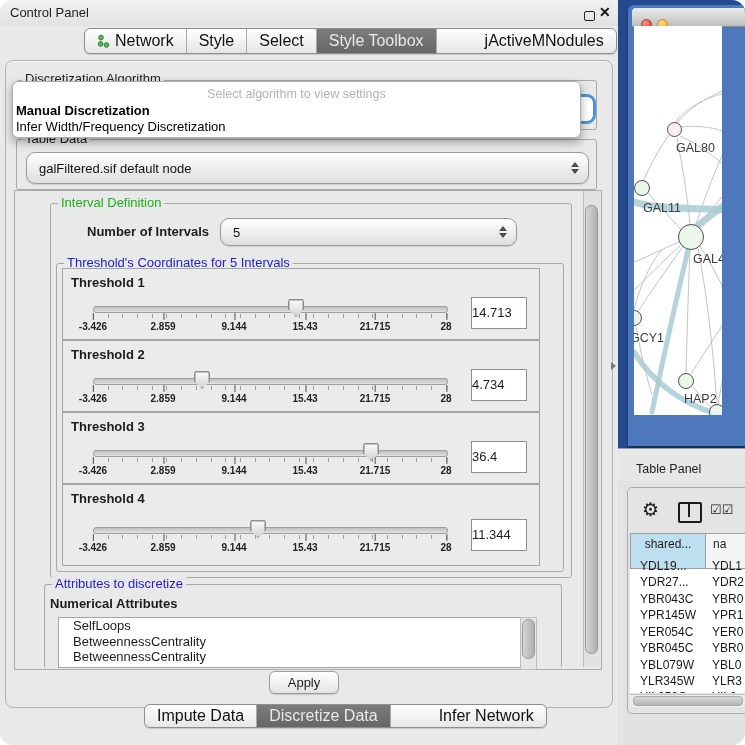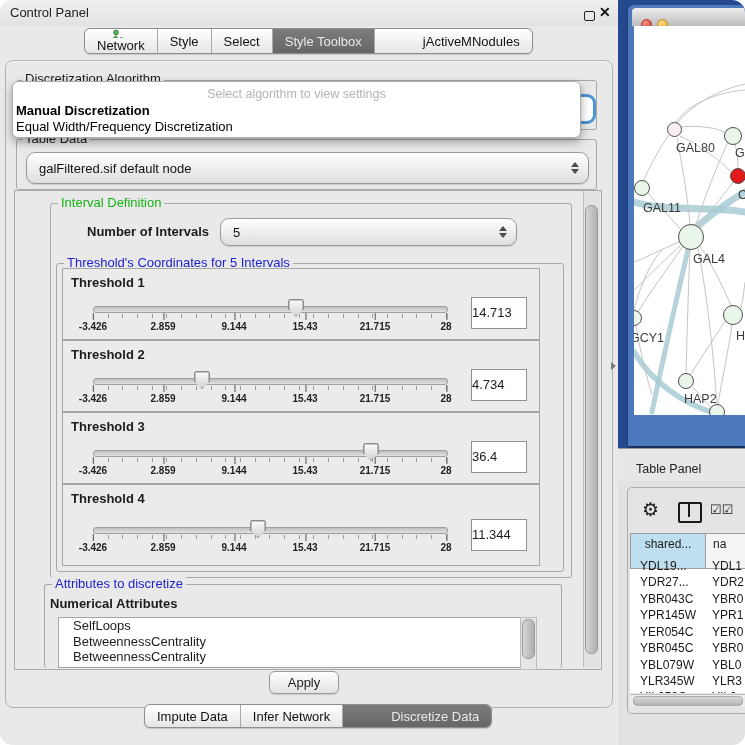--- a/index.html
+++ b/index.html
@@ -6,22 +6,22 @@
   #root{position:relative;width:745px;height:745px;background:#E9E9E9;overflow:hidden;
         font-family:"Liberation Sans",sans-serif;font-size:13px;color:#1c1c1c;border-radius:13px;}
   .abs{position:absolute;}
   
   .titlebar{left:0;top:0;width:618px;height:26px;background:linear-gradient(#F0F0F0,#E2E2E2);}
   .titlebar .t{position:absolute;left:10px;top:5px;font-size:13px;color:#222;}
   .float-ic{position:absolute;left:584px;top:11px;width:9px;height:8px;border:1.6px solid #222;border-radius:2px;}
   .close-ic{position:absolute;left:599px;top:4px;font-size:14px;font-weight:bold;color:#111;}
   .tabstrip{left:84px;top:28px;height:24px;display:flex;border:1px solid #8E8E8E;border-radius:6px;
             overflow:hidden;background:linear-gradient(#FFFFFF,#E6E6E6);box-shadow:0 1px 1px rgba(0,0,0,.15);}
-  .tseg{display:flex;align-items:center;justify-content:center;padding:0 12px;font-size:13px;color:#111;
-        border-right:1px solid #A9A9A9;white-space:nowrap;flex-direction:column;}
+  .tseg{display:flex;align-items:center;justify-content:center;padding:0 12px;font-size:16px;color:#111;
+        border-right:1px solid #A9A9A9;white-space:nowrap;}
   .tseg:last-child{border-right:none;padding-left:48px;}
   .tseg.sel{background:linear-gradient(#7C7C7C,#666666);color:#E9E9E9;}
   .container{left:5px;top:60px;width:606px;height:646px;border:1px solid #B3B3B3;border-radius:8px;
              background:#E9E9E9;box-shadow:inset 0 1px 0 #F6F6F6;}
   .grp{position:absolute;border:1px solid #A8A8A8;border-radius:3px;}
   .legend{position:absolute;background:#E9E9E9;padding:0 3px;font-size:13px;line-height:14px;white-space:nowrap;}
   .legend.green{color:#17B217;}
   .legend.blue{color:#2121CE;}
   .combo{position:absolute;border:1px solid #9A9A9A;border-radius:9px;background:linear-gradient(#FFFFFF,#DEDEDE);
          box-shadow:0 1px 1px rgba(0,0,0,.12);display:flex;align-items:center;}
@@ -65,21 +65,21 @@
              background:linear-gradient(#FFFFFF,#E6E6E6);box-shadow:0 1px 1px rgba(0,0,0,.15);}
   .splitter-arrow{left:611px;top:362px;width:0;height:0;border-top:4px solid transparent;border-bottom:4px solid transparent;
                   border-left:5px solid #7A7A7A;}
   
   .desktop{left:618px;top:0;width:127px;height:448px;background:#24498F;}
   .netframe{left:628px;top:5px;width:117px;height:441px;background:#4E78BC;border-radius:6px 0 0 0;
             box-shadow:0 3px 3px rgba(0,0,0,.4);}
   .nettitle{left:632px;top:8px;width:113px;height:18px;background:linear-gradient(#EDEDED,#BDBDBD);
             border-radius:4px 0 0 0;border-bottom:1px solid #8A8A8A;}
   .light{position:absolute;top:11px;width:11px;height:11px;border-radius:50%;box-sizing:border-box;}
-  .canvas{left:634px;top:26px;width:111px;height:389px;background:#FFFFFF;overflow:hidden;}
+  .canvas{left:634px;top:26px;width:88px;height:389px;background:#FFFFFF;overflow:hidden;}
   .node{position:absolute;border:1px solid #4F4F4F;border-radius:50%;box-sizing:border-box;}
   .nlabel{position:absolute;font-size:12.5px;color:#3C3C3C;white-space:nowrap;}
   .tpanel-title{left:618px;top:448px;width:127px;height:33px;background:#E7E7E7;border-top:1px solid #9A9A9A;}
   .tpanel-title .t{position:absolute;left:18px;top:13px;font-size:12.5px;color:#222;}
   .tpanel-body{left:618px;top:481px;width:127px;height:264px;background:#E2E2E2;}
   .tpanel-box{left:627px;top:487px;width:118px;height:225px;border:1px solid #ABABAB;border-radius:5px 0 0 5px;background:#E4E4E4;}
   .gear{left:642px;top:498px;font-size:19px;color:#1A1A1A;}
   .colicon{left:678px;top:502px;width:20px;height:17px;border:2px solid #1A1A1A;border-radius:2px;}
   .colicon::after{content:"";position:absolute;left:8px;top:0;width:2px;height:13px;background:#1A1A1A;}
   .cb{position:absolute;top:502px;font-size:13px;color:#1A1A1A;}
@@ -131,21 +131,21 @@
 
   <div class="abs container"></div>
 
   <div class="grp" style="left:16px;top:80px;width:579px;height:48px;"></div>
   <span class="legend" style="left:22px;top:72px;">Discretization Algorithm</span>
   <div class="abs focus-ring"></div>
 
   <div class="abs popup">
     <div class="prompt">Select algorithm to view settings</div>
     <div class="it1">Manual Discretization</div>
-    <div class="it2">Equal Width/Frequency Discretization</div>
+    <div class="it2">Infer Width/Frequency Discretization</div>
   </div>
 
   <div class="grp" style="left:16px;top:139px;width:579px;height:49px;"></div>
   <span class="legend" style="left:22px;top:132px;">Table Data</span>
   <div class="combo" style="left:26px;top:152px;width:561px;height:30px;">
     <span class="val">galFiltered.sif default node</span>
     <span class="stepper">
         <span class="up"></span>
         <span class="dn"></span>
       </span>
@@ -235,25 +235,25 @@
   </div>
   <div class="abs lsb-track"></div>
   <div class="abs lsb-thumb"></div>
 
   <div class="abs applybtn">Apply</div>
 
   <div class="abs bottombar">
     <div class="tseg">
         <span>Impute Data</span>
       </div>
-    <div class="tseg">
-        <span>Infer Network</span>
-      </div>
     <div class="tseg sel">
         <span>Discretize Data</span>
+      </div>
+    <div class="tseg">
+        <span>Infer Network</span>
       </div>
   </div>
 
   <div class="abs splitter-arrow"></div>
 
   <div class="abs desktop"></div>
   <div class="abs netframe"></div>
   <div class="abs nettitle">
     <span class="light" style="left:9px;background:radial-gradient(circle at 35% 30%,#F48E86,#DD3F34);border:1px solid #B03228;"></span>
     <span class="light" style="left:25px;background:radial-gradient(circle at 35% 30%,#FBD97E,#EFAF33);border:1px solid #C08A23;"></span>

